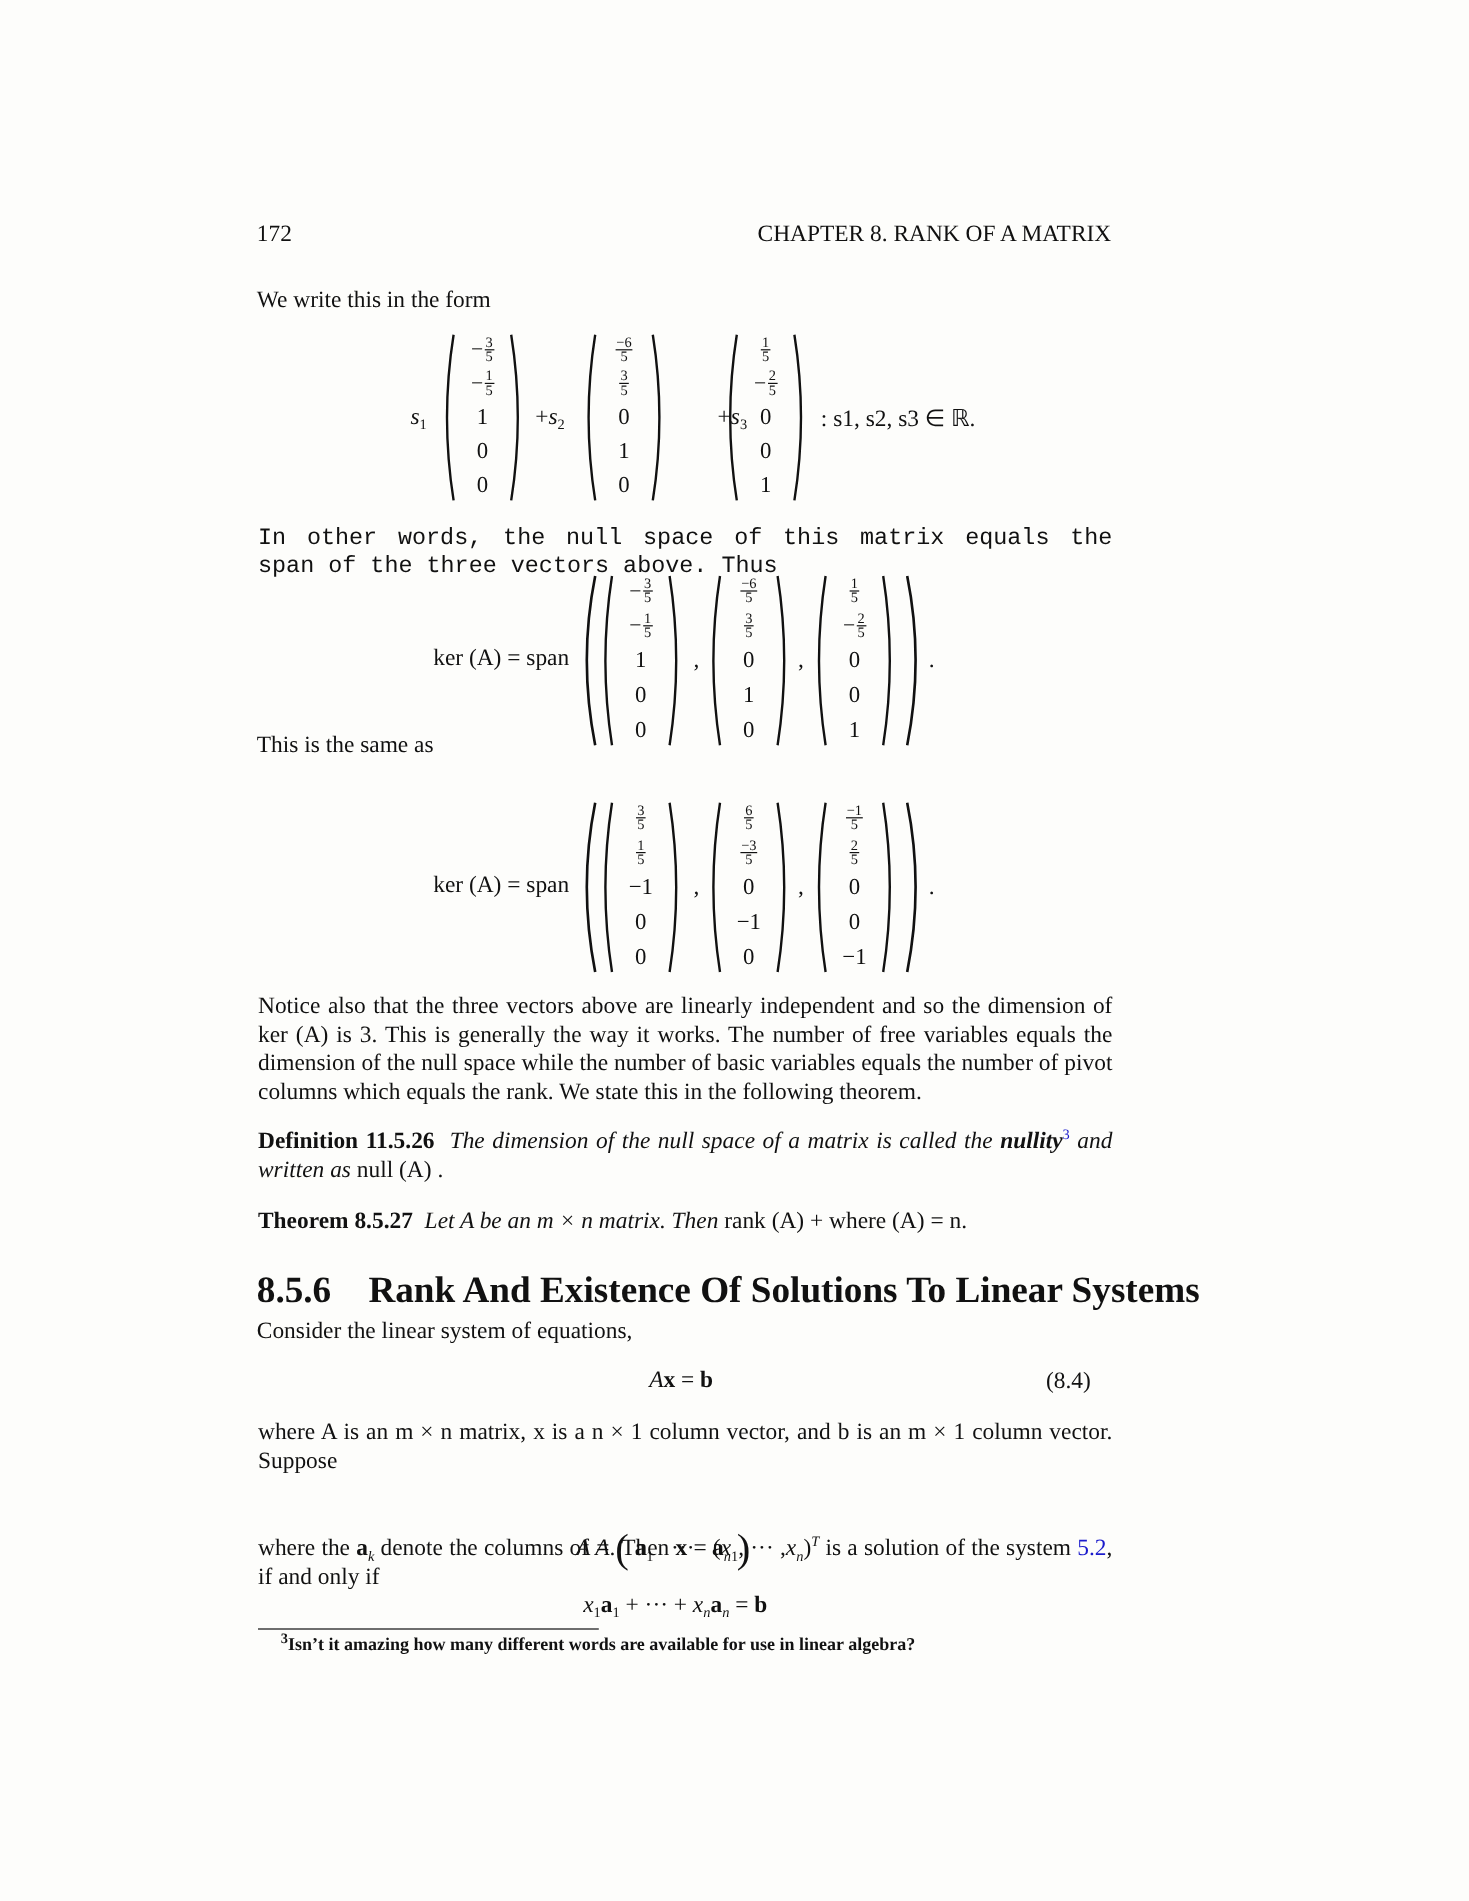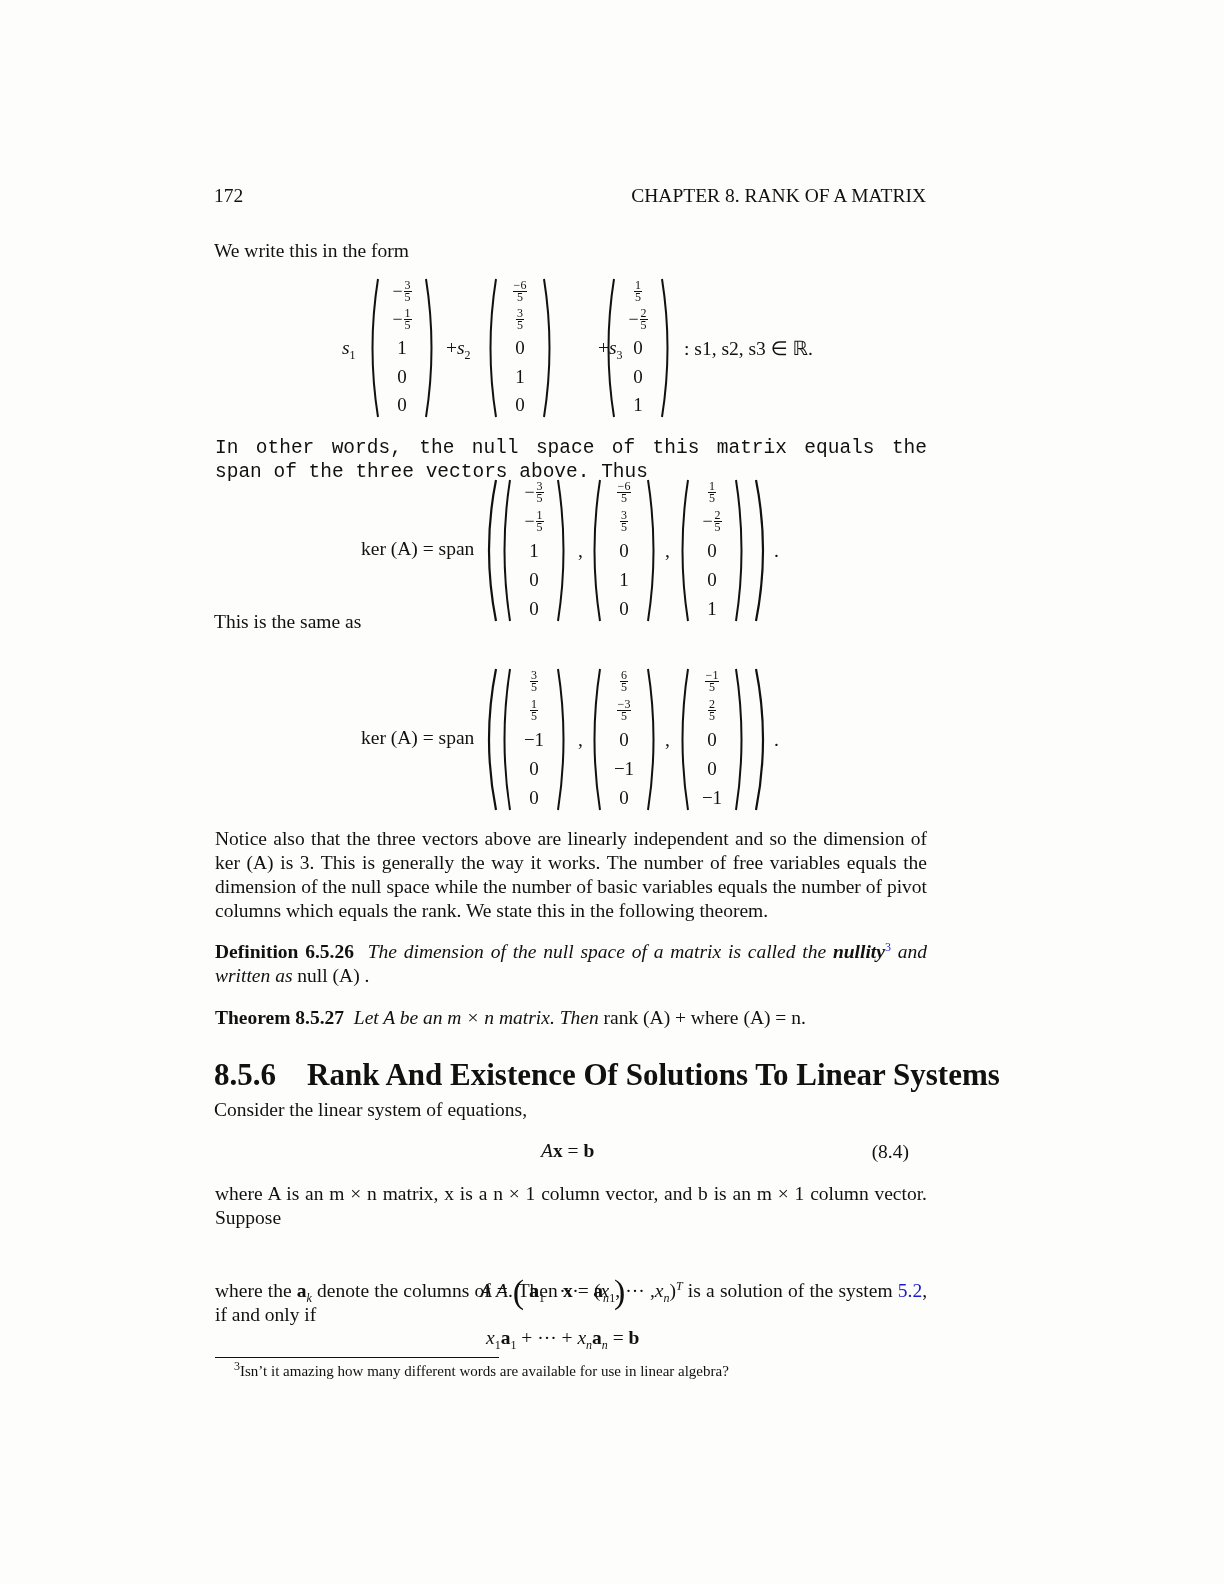--- a/index.html
+++ b/index.html
@@ -338,21 +338,21 @@
 <div class="abs" style="left:752px; top:667px; width:20px; height:145px;">
   <svg viewBox="0 0 20 145" width="20" height="145">
       <path d="M4 2 Q18 72 4 143" stroke="#111" stroke-width="2.2" fill="none"></path>
     </svg>
 </div>
 <div class="abs math" style="left:774px; top:729px;">.</div>
 
 <div class="para" style="top:827px;">Notice also that the three vectors above are linearly independent and so the dimension of ker (A) is 3. This is generally the way it works. The number of free variables equals the dimension of the null space while the number of basic variables equals the number of pivot columns which equals the rank. We state this in the following theorem.</div>
 
 <div class="para" style="top:940px;">
-  <span class="b">Definition 6.5.26</span>&nbsp;
+  <span class="b">Definition 11.5.26</span>&nbsp;
   <span class="it">The dimension of the null space of a matrix is called the</span>
   <span class="it b">nullity</span><sup class="link">3</sup>
   <span class="it">and written as</span>
   <span>null (A) .</span>
 </div>
 
 <div class="para" style="top:1006px;">
   <span class="b">Theorem 8.5.27</span>&nbsp;
   <span class="it">Let A be an m × n matrix. Then</span>
   <span>rank (A) + where (A) = n.</span>
@@ -377,15 +377,15 @@
 <div class="para" style="top:1279px;">
   where the <span class="b">a</span><sub class="it">k</sub> denote the columns of <span class="it">A</span>. Then <span class="b">x</span> = (<span class="it">x</span><sub>1</sub>, ··· ,<span class="it">x</span><sub class="it">n</sub>)<sup class="it">T</sup> is a solution of the system
   <span class="link">5.2</span><span>, if and only if</span>
 </div>
 
 <div class="abs math" style="left:486px; top:1327px;">
   <span class="it">x</span><sub>1</sub><span class="b">a</span><sub>1</sub> + ··· + <span class="it">x</span><sub class="it">n</sub><span class="b">a</span><sub class="it">n</sub> = <span class="b">b</span>
 </div>
 
 <div class="footrule"></div>
-<div class="abs" style="left:234px; top:1363px; font-size:15px;">
+<div class="abs" style="left:234px; top:1363px; font-size:15px;font-weight:bold;">
   <sup>3</sup><span>Isn’t it amazing how many different words are available for use in linear algebra?</span>
 </div>
 
 </body></html>

